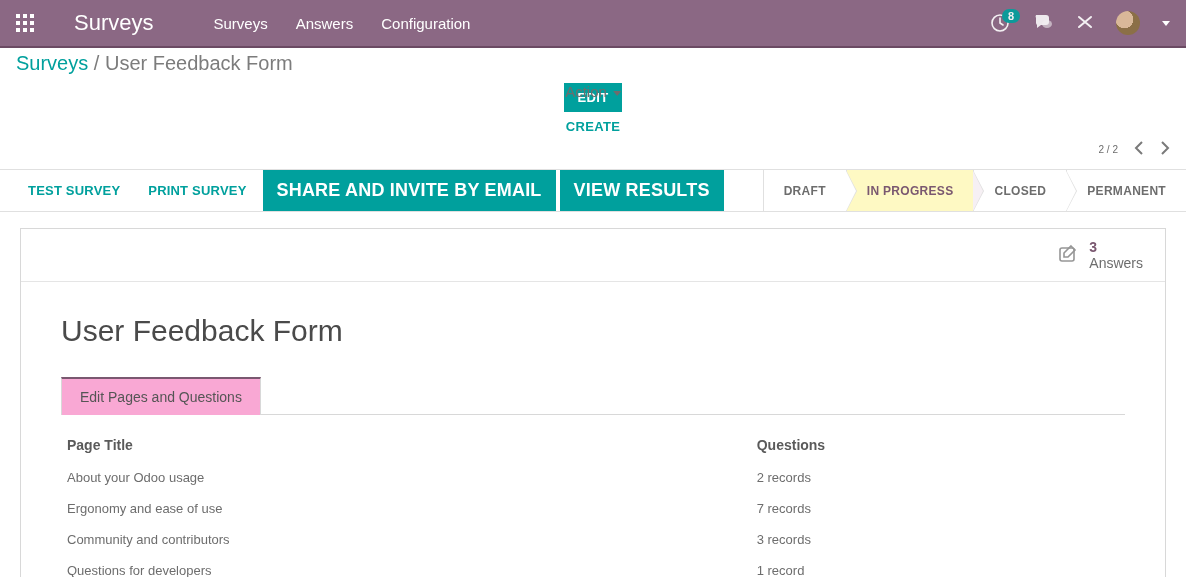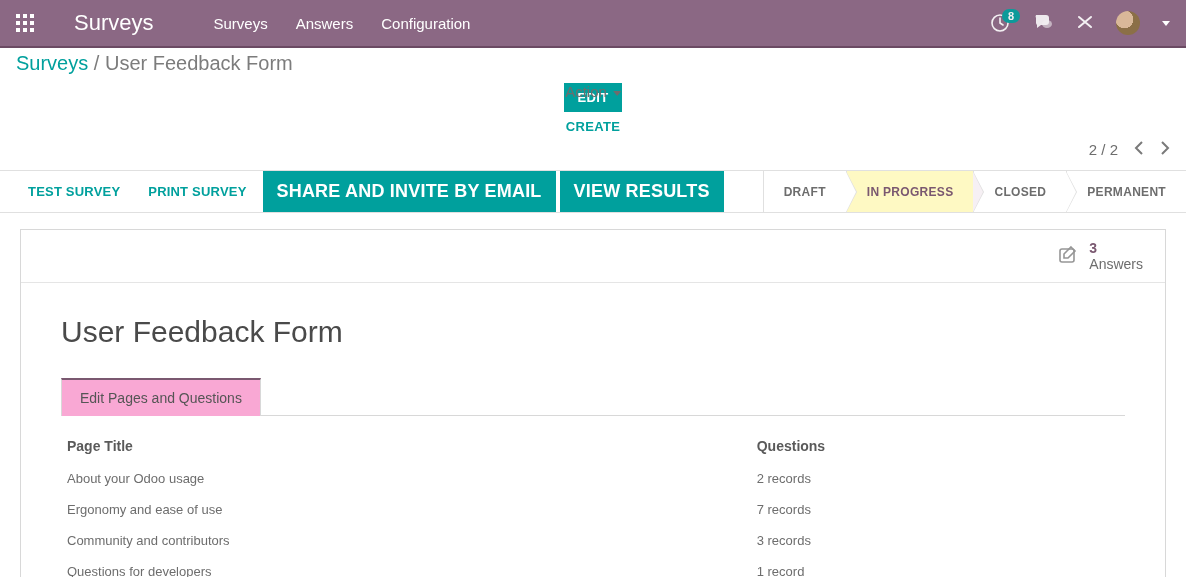--- a/index.html
+++ b/index.html
@@ -24,21 +24,21 @@
   .crumb-row { padding: 4px 16px 4px 16px; font-size: 20px; color:#7c7c7c; }
   .crumb-row .root { color:#00a09d; cursor:pointer; }
   
   
   .ctrl-row { display:flex; align-items:center; padding: 4px 16px 12px 16px; flex-direction: column; }
   .btn-primary { background:#00a09d; color:#fff; border:none; padding:7px 14px; font-size:13px; font-weight:700; letter-spacing:.3px; cursor:pointer; }
   .btn-link { background:none; border:none; color:#00a09d; font-weight:700; font-size:13px; letter-spacing:.3px; padding:7px 14px; cursor:pointer; }
   .action-drop { margin-left:auto; margin-right:auto; position:absolute; left:50%; transform:translateX(-50%); color:#6d6d6d; cursor:pointer; font-size:15px; }
   .action-drop::after { content:""; display:inline-block; margin-left:6px; border-left:4px solid transparent; border-right:4px solid transparent; border-top:5px solid #6d6d6d; vertical-align:middle; }
   .ctrl-row { position:relative; }
-  .pager { margin-left:auto; display:flex; align-items:center; gap:16px; color:#6d6d6d; font-size:15px; }
+  .pager { margin-left:auto; display:flex; align-items:center; gap:16px; color:#6d6d6d; font-size:10px; }
   .pager .chev { cursor:pointer; color:#6d6d6d; }
   
   
   .statusbar { border-top:1px solid #e0e0e0; border-bottom:1px solid #e0e0e0; display:flex; align-items:stretch; background:#fff; min-height:40px; }
   .sb-left { display:flex; align-items:center; gap:4px; padding-left:16px; }
   .sb-btn-link { color:#00a09d; font-weight:700; font-size:13px; letter-spacing:.2px; padding:10px 12px; cursor:pointer; background:none; border:none; }
   .sb-btn-prim { background:#00a09d; color:#fff; font-weight:700; font-size:18px; letter-spacing:.2px; padding:10px 14px; cursor:pointer; border:none; }
   .sb-right { margin-left:auto; display:flex; align-items:stretch; }
   .stage { padding:0 20px; display:flex; align-items:center; font-weight:700; font-size:12px; letter-spacing:.3px; color:#6d6d6d; position:relative; border-left:1px solid #e0e0e0; cursor:pointer; }
   .stage.active { color:#7a5870; background:#fef9c3; }

